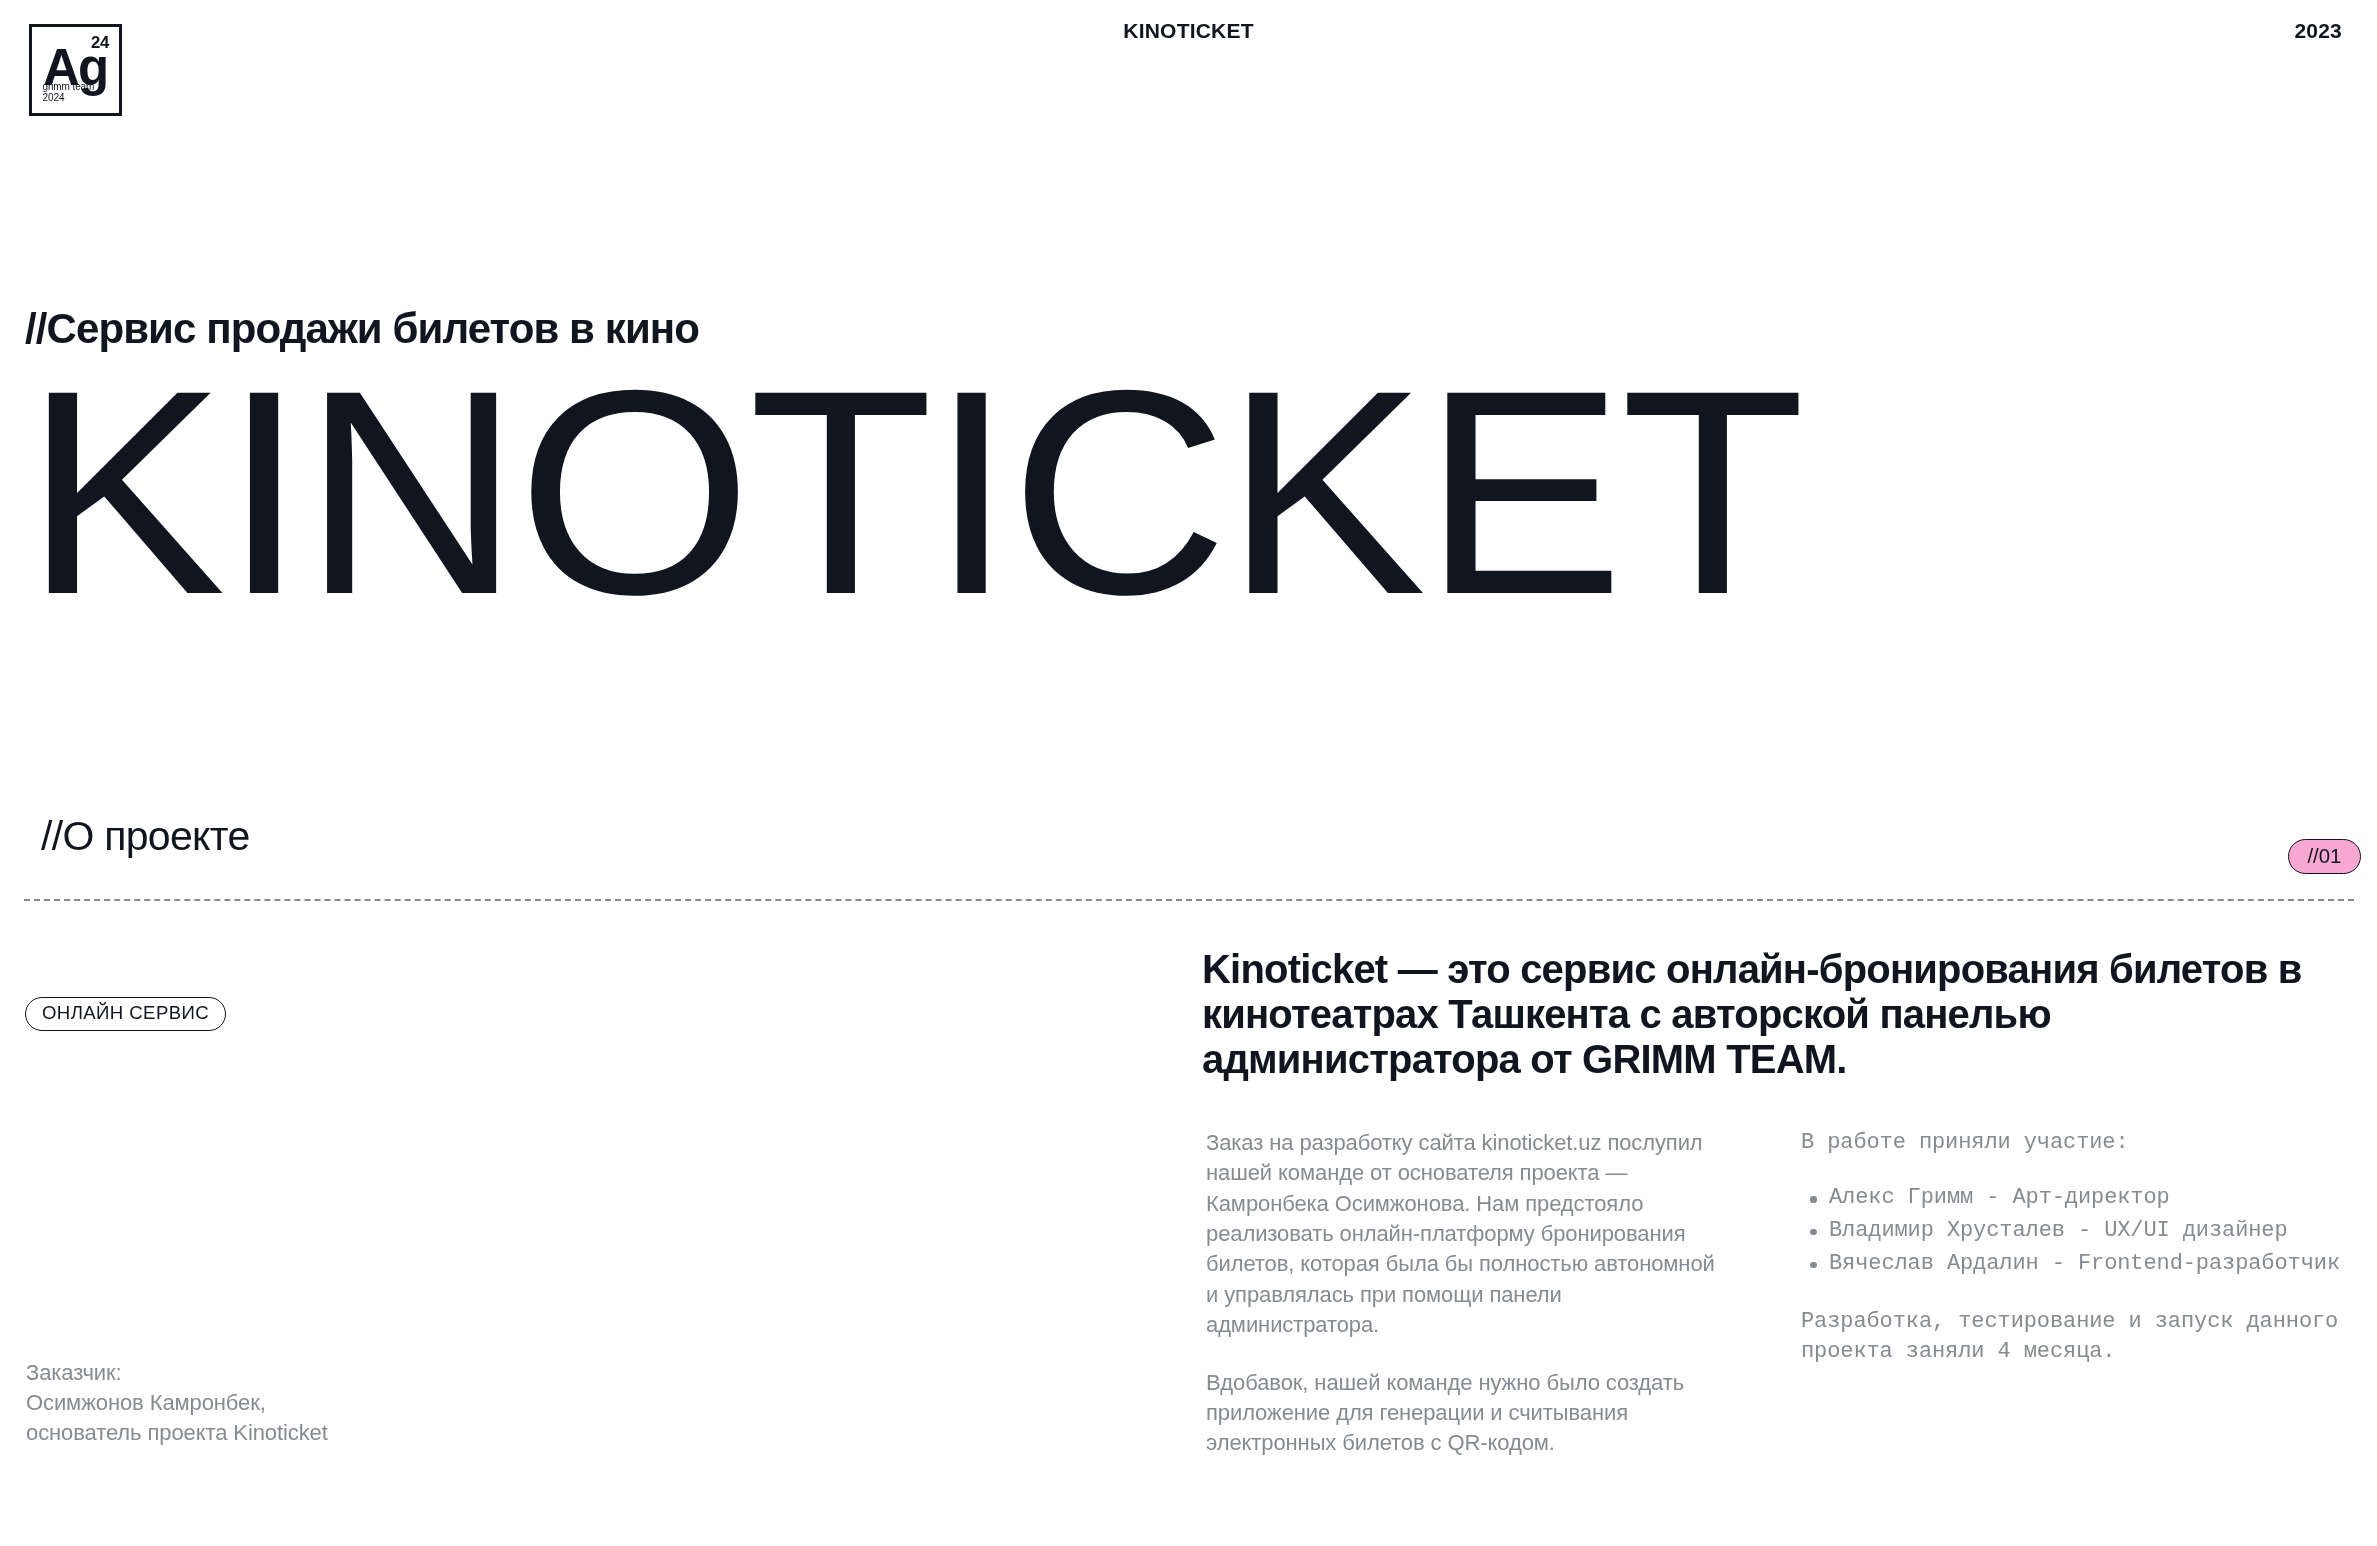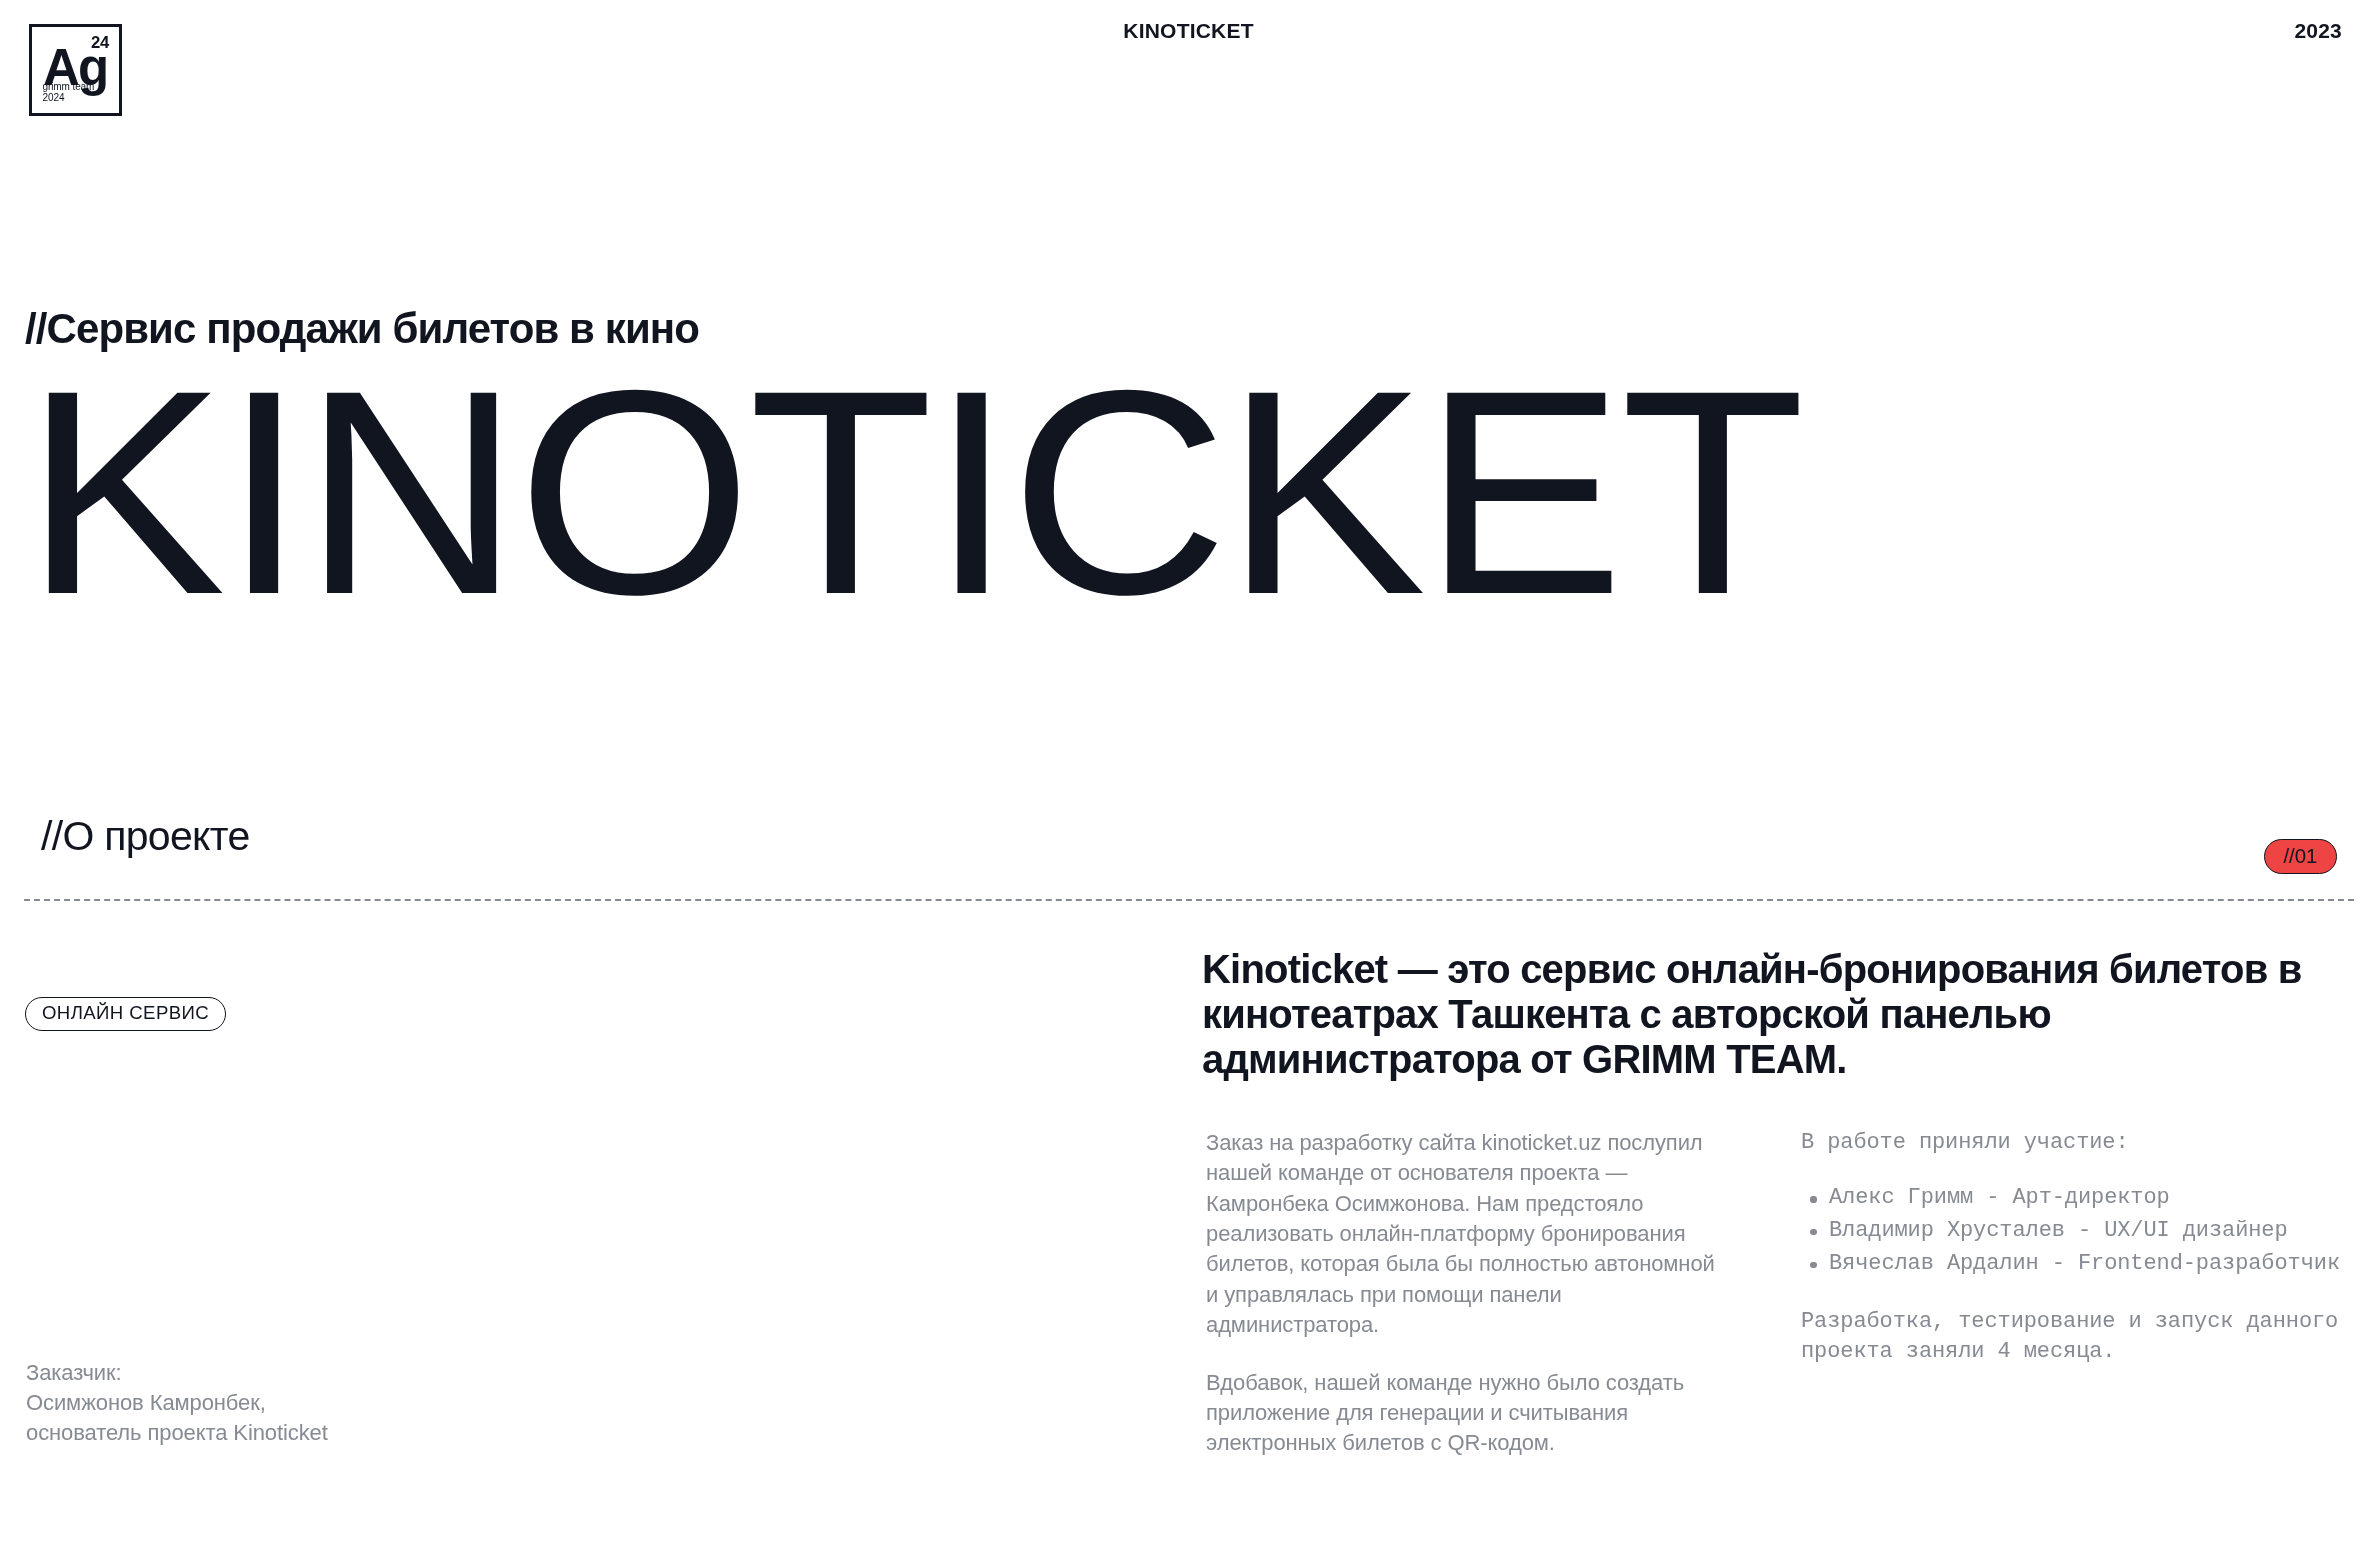--- a/index.html
+++ b/index.html
@@ -132,30 +132,30 @@
     font-size: 41px;
     font-weight: 400;
     letter-spacing: -0.7px;
     line-height: 1;
     color: #11151f;
     white-space: nowrap;
   }
   .section-badge {
     position: absolute;
     top: 839px;
-    right: 40px;
+    right: 16px;
     border: 1.9px solid #11151f;
     border-radius: 619px;
     padding: 5.6px 18.6px 7.4px 18.6px;
     font-size: 20.4px;
     font-weight: 400;
     letter-spacing: 0px;
     line-height: 1;
     color: #11151f;
-    background: #ef4444;
+    background: #f9a8d4;
   }
   .divider {
     position: absolute;
     top: 899px;
     left: 23.5px;
     width: 2330px;
     height: 0;
     border-top: 2.5px dashed #868a92;
   }
 

